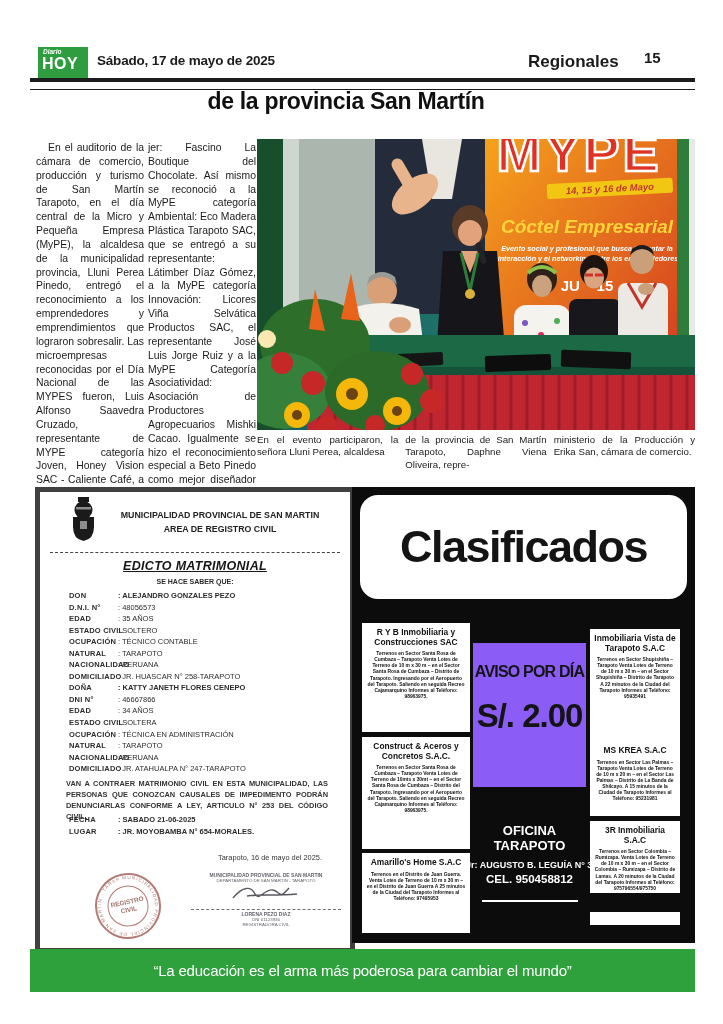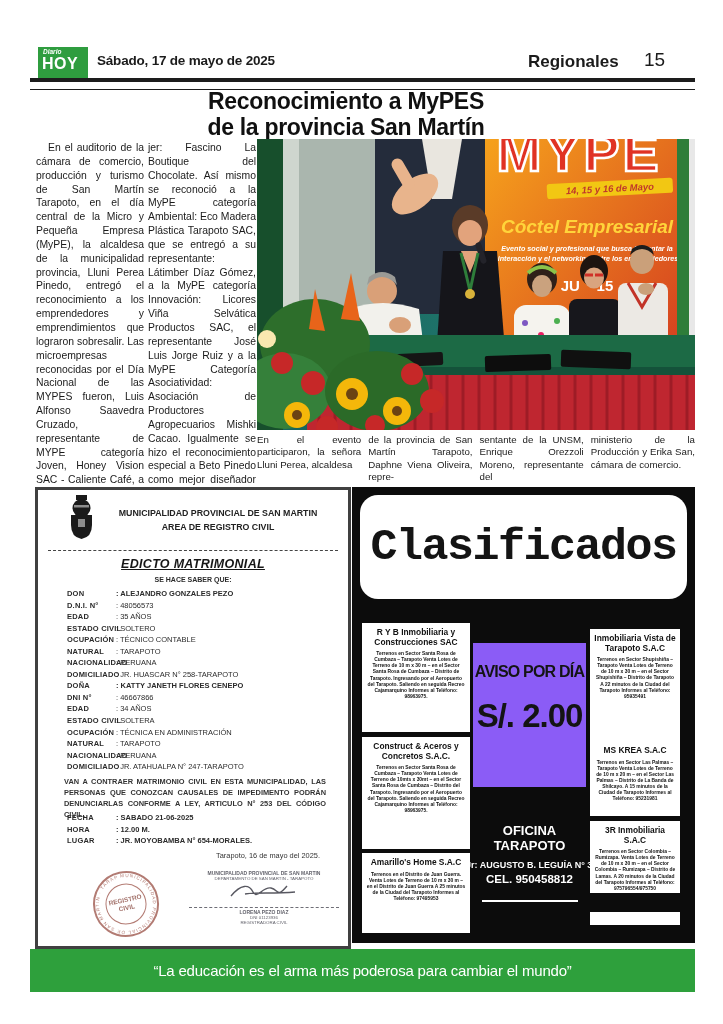--- a/index.html
+++ b/index.html
@@ -6,42 +6,42 @@
   #page{position:relative;width:723px;height:1024px;background:#ffffff;
         font-family:"Liberation Sans",sans-serif;overflow:hidden;margin:0 auto;color:#111;}
   .abs{position:absolute;}
 
   
   #logo{left:38px;top:47px;width:50px;height:31px;background:#2f9d3f;color:#fff;}
   #logo .d{font-size:6.5px;font-weight:700;font-style:italic;padding:2px 0 0 5px;line-height:6px;}
   #logo .h{font-size:16px;font-weight:800;letter-spacing:.5px;padding-left:4px;line-height:17px;}
   #hdr-date{left:97px;top:53px;font-size:13.5px;font-weight:600;letter-spacing:-.2px;color:#1c1c1c;}
   #hdr-section{left:528px;top:52px;font-size:17px;font-weight:800;color:#1b1b1b;}
-  #hdr-page{left:644px;top:49px;font-size:19px;font-weight:400;color:#1b1b1b;}
+  #hdr-page{left:644px;top:49px;font-size:15px;font-weight:700;color:#1b1b1b;}
   #hdr-rule{left:30px;top:78px;width:665px;height:7px;border-top:4px solid #1d1d1d;border-bottom:1px solid #1d1d1d;}
 
   
   #title{left:0;top:88px;width:692px;text-align:center;font-weight:800;color:#101010;
          font-size:23px;line-height:26px;letter-spacing:-.3px;}
 
   
   .newscol{top:141px;width:108px;font-size:10.4px;line-height:13.85px;text-align:justify;color:#1a1a1a;}
   #col1{left:36px;}
   #col2{left:148px;}
   .newscol .indent{display:inline-block;width:12px;}
 
   
   #photo{left:257px;top:139px;width:438px;height:291px;overflow:hidden;background:#5eead4;}
 
   
   #captions{left:257px;top:434px;width:438px;display:flex;gap:7px;}
   .cap{flex:1;font-size:9.7px;line-height:12.4px;text-align:justify;color:#1a1a1a;}
 
   
-  #edicto{left:35px;top:487px;width:310px;height:456px;background:#fff;border:3px solid #404040;
+  #edicto{left:35px;top:487px;width:310px;height:456px;background:#fff;border:5px solid #404040;
           color:#2b2b2b;}
   #edicto .orghead{position:absolute;left:58px;right:8px;top:16px;text-align:center;
           font-size:8.8px;font-weight:800;line-height:14px;color:#222;}
   #crest{position:absolute;left:30px;top:5px;width:27px;height:45px;}
   #dashline{position:absolute;left:10px;right:10px;top:60px;border-top:1.5px dashed #444;}
   #edtitle{position:absolute;left:0;right:0;top:67px;text-align:center;font-size:12.5px;
            font-weight:800;font-style:italic;text-decoration:underline;letter-spacing:.3px;color:#161616;}
   #edsub{position:absolute;left:0;right:0;top:86px;text-align:center;font-size:7px;font-weight:800;}
   #edrows{position:absolute;left:0;right:0;top:99px;}
   .docrow{position:relative;height:11.55px;font-size:7.5px;}
@@ -57,21 +57,21 @@
   #rectstamp .s1{font-size:5px;font-weight:700;line-height:6px;}
   #rectstamp .s2{font-size:4.4px;line-height:5.5px;}
   #rectstamp .dash{border-top:1px dashed #55555f;width:150px;margin:1px auto 1px;}
   #rectstamp .nm{font-size:5px;font-weight:700;line-height:6px;}
   #rectstamp .sm{font-size:4.4px;line-height:5.4px;}
 
   
   #clas{left:352px;top:487px;width:343px;height:456px;background:#0c0c0c;}
   #clas-head{position:absolute;left:8px;top:8px;width:327px;height:104px;background:#fff;
              border-radius:18px;display:flex;align-items:center;justify-content:center;}
-  #clas-head span{font-size:45px;font-weight:800;letter-spacing:-1.5px;color:#141414;font-family:Liberation Mono, monospace;}
+  #clas-head span{font-size:45px;font-weight:800;letter-spacing:-1.5px;color:#141414;}
   .adbox{position:absolute;background:#fff;color:#111;padding:5px 4px 3px;box-sizing:border-box;text-align:center;}
   .adbox .t{font-size:8.4px;font-weight:800;line-height:9.6px;margin-bottom:4px;}
   .adbox .b{font-size:4.9px;font-weight:700;line-height:6.1px;}
   #aviso{position:absolute;left:121px;top:156px;width:113px;height:144px;background:#8b5cf6;text-align:center;}
   #aviso .l1{font-size:16px;font-weight:800;letter-spacing:-.8px;white-space:nowrap;margin-top:20px;color:#141414;}
   #aviso .l2{font-size:33px;font-weight:800;letter-spacing:-1px;margin-top:16px;color:#141414;}
   #office{position:absolute;left:114px;top:336px;width:127px;text-align:center;color:#fff;}
   #office .o1{font-size:13px;font-weight:800;line-height:15px;}
   #office .o2{font-size:9px;font-weight:800;line-height:12px;margin-top:6px;white-space:nowrap;}
   #office .o3{font-size:11.5px;font-weight:800;line-height:13px;margin-top:2px;}
@@ -91,21 +91,20 @@
   <div class="abs" id="logo">
     <div class="d">Diario</div>
     <div class="h">HOY</div>
   </div>
   <div class="abs" id="hdr-date">Sábado, 17 de mayo de 2025</div>
   <div class="abs" id="hdr-section">Regionales</div>
   <div class="abs" id="hdr-page">15</div>
   <div class="abs" id="hdr-rule"></div>
 
   <div class="abs" id="title">
-    <div>Reconocimiento a MyPES</div>
     <div>de la provincia San Martín</div>
   </div>
 
   <div class="abs newscol" id="col1"><span class="indent"></span><span>En el auditorio de la cámara de comercio, producción y turismo de San Martín Tarapoto, en el día central de la Micro y Pequeña Empresa (MyPE), la alcaldesa de la municipalidad provincia, Lluni Perea Pinedo, entregó el reconocimiento a los emprendedores y emprendimientos que lograron sobresalir. Las microempresas reconocidas por el Día Nacional de las MYPES fueron, Luis Alfonso Saavedra Cruzado, representante de MYPE categoría Joven, Honey Vision SAC - Caliente Café, a Paola Tatiana Dávila López, representante de la MYPE categoría Mu-</span></div>
   <div class="abs newscol" id="col2"><span>jer: Fascino La Boutique del Chocolate. Así mismo se reconoció a la MyPE categoría Ambiental: Eco Madera Plástica Tarapoto SAC, que se entregó a su representante: Látimber Díaz Gómez, a la MyPE categoría Innovación: Licores Viña Selvática Productos SAC, el representante José Luis Jorge Ruiz y a la MyPE Categoría Asociatividad: Asociación de Productores Agropecuarios Mishki Cacao. Igualmente se hizo el reconocimiento especial a Beto Pinedo como mejor diseñador de la selva peruana, al grupo musical Los Mirlos, creadores de la cumbia amazónica</span></div>
 
   <div class="abs" id="photo">
     <svg width="438" height="291" viewBox="0 0 438 291">
       <defs>
         <linearGradient id="gTeal" x1="0" y1="0" x2="1" y2="0">
@@ -230,21 +229,20 @@
           <circle cx="175" cy="262" r="12" fill="#c62828"></circle>
         <circle cx="118" cy="286" r="10" fill="#c62828"></circle>
           <circle cx="70" cy="288" r="11" fill="#c62828"></circle>
       </g>
     </svg>
   </div>
 
   <div class="abs" id="captions">
     <div class="cap">En el evento participaron, la señora Lluni Perea, alcaldesa</div>
     <div class="cap">de la provincia de San Martín Tarapoto, Daphne Viena Oliveira, repre-</div>
-    <div class="cap">sentante de la UNSM, Enrique Orezzoli Moreno, representante del</div>
     <div class="cap">ministerio de la Producción y Erika San, cámara de comercio.</div>
   </div>
 
   <div class="abs" id="edicto">
     <svg id="crest" viewBox="0 0 27 45">
       <rect x="8" y="0" width="11" height="5" fill="#1a1a1a"></rect>
       <circle cx="13.5" cy="13" r="9" fill="#1a1a1a"></circle>
       <path d="M3,20 h21 v10 q0,12 -10.5,14 Q3,42 3,30 Z" fill="#1a1a1a"></path>
       <rect x="10" y="24" width="7" height="8" fill="#ffffff" opacity=".5"></rect>
       <rect x="6" y="10" width="15" height="2.5" fill="#ffffff" opacity=".5"></rect>
@@ -323,24 +321,20 @@
           <span class="val">: JR. ATAHUALPA N° 247-TARAPOTO</span>
         </div>
     </div>
 
     <div id="edpara">VAN A CONTRAER MATRIMONIO CIVIL EN ESTA MUNICIPALIDAD, LAS PERSONAS QUE CONOZCAN CAUSALES DE IMPEDIMENTO PODRÁN DENUNCIARLAS CONFORME A LEY, ARTICULO N° 253 DEL CÓDIGO CIVIL.</div>
 
     <div id="edmeta">
       <div class="docrow">
           <span class="lbl">FECHA</span>
           <span class="val b">: SABADO 21-06-2025</span>
-        </div>
-      <div class="docrow">
-          <span class="lbl">HORA</span>
-          <span class="val b">: 12.00 M.</span>
         </div>
       <div class="docrow">
           <span class="lbl">LUGAR</span>
           <span class="val b">: JR. MOYOBAMBA N° 654-MORALES.</span>
         </div>
     </div>
 
     <div id="eddate">Tarapoto, 16 de mayo del 2025.</div>
 
     <svg id="roundstamp" viewBox="0 0 72 72">

